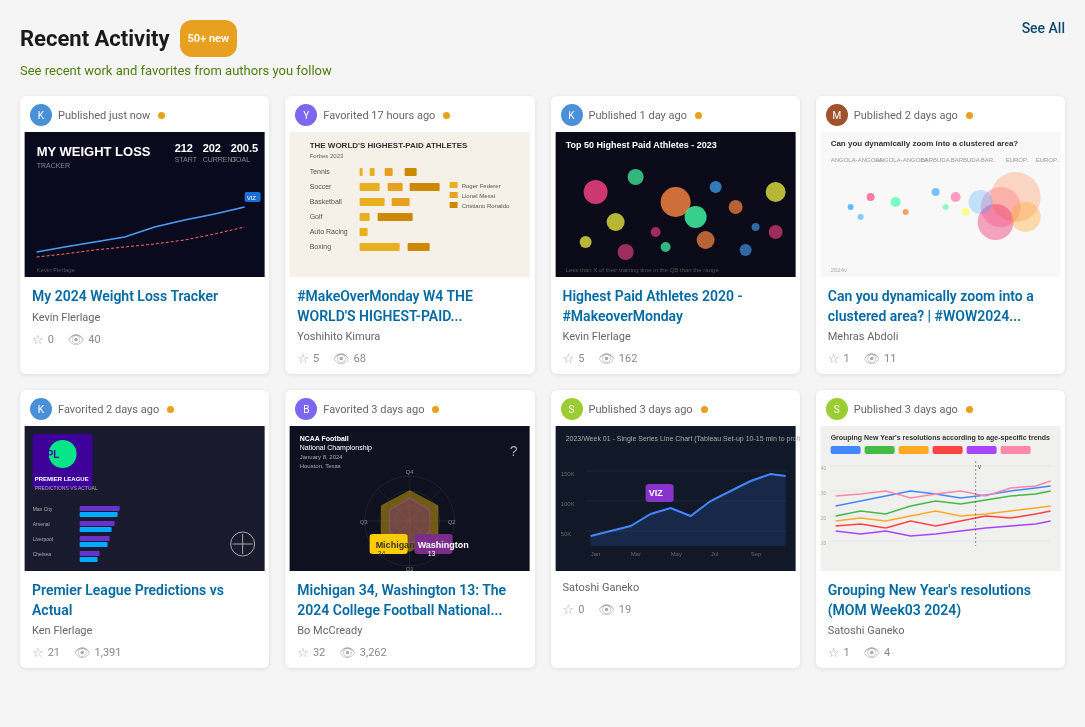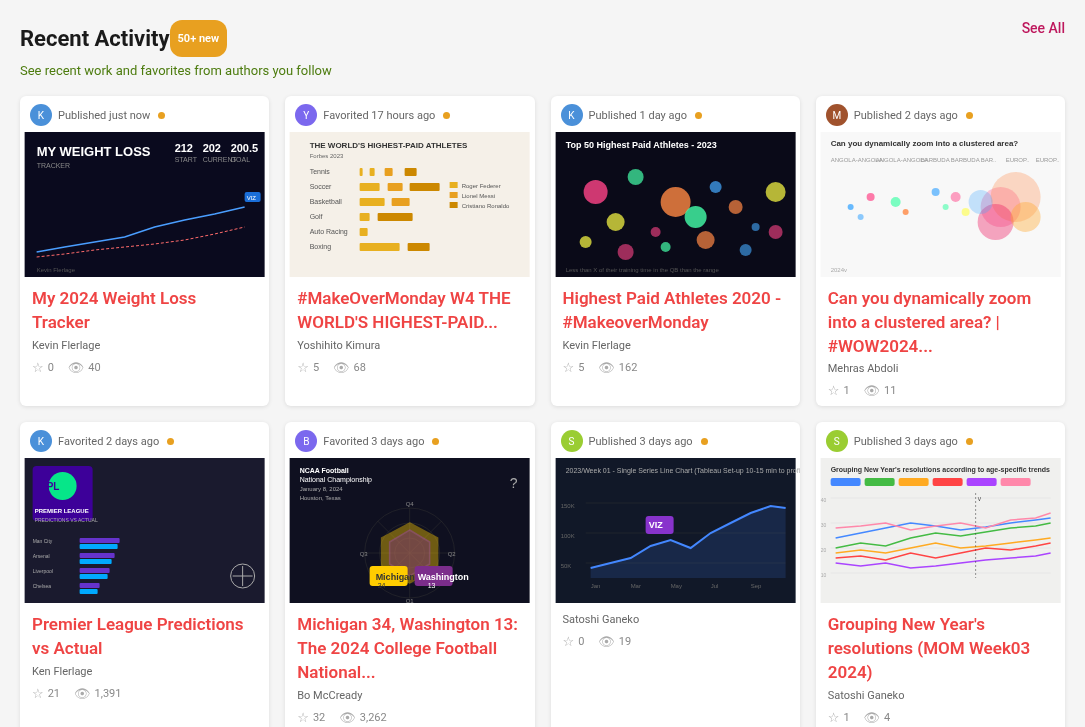--- a/index.html
+++ b/index.html
@@ -11,37 +11,38 @@
     }
     .header {
       display: flex;
       justify-content: space-between;
       align-items: flex-start;
       margin-bottom: 6px;
     }
     .header-left {
       display: flex;
       align-items: center;
+      gap: 10px;
       text-align: right;
     }
     .page-title {
       font-size: 22px;
       font-weight: 700;
       color: #1a1a1a;
     }
     .badge {
       background: #e8a020;
       color: white;
       font-size: 11px;
       font-weight: 600;
       padding: 12px 8px;
       border-radius: 12px;
     }
     .see-all {
-      color: #be185d;
+      color: #0c4a6e;
       font-size: 14px;
       font-weight: 500;
       cursor: pointer;
       text-decoration: none;
     }
     .subtitle {
       font-size: 13px;
       color: #4d7c0f;
       margin-bottom: 18px;
     }
@@ -97,23 +98,23 @@
       width: 100%;
       height: 145px;
       overflow: hidden;
       position: relative;
     }
 
     .card-body {
       padding: 10px 12px 8px;
     }
     .card-title {
-      font-size: 17px;
+      font-size: 14px;
       font-weight: 600;
-      color: #ef4444;
+      color: #0369a1;
       line-height: 1.4;
       margin-bottom: 4px;
     }
     .card-author {
       font-size: 11px;
       color: #666;
       margin-bottom: 8px;
     }
     .card-stats {
       display: flex;

